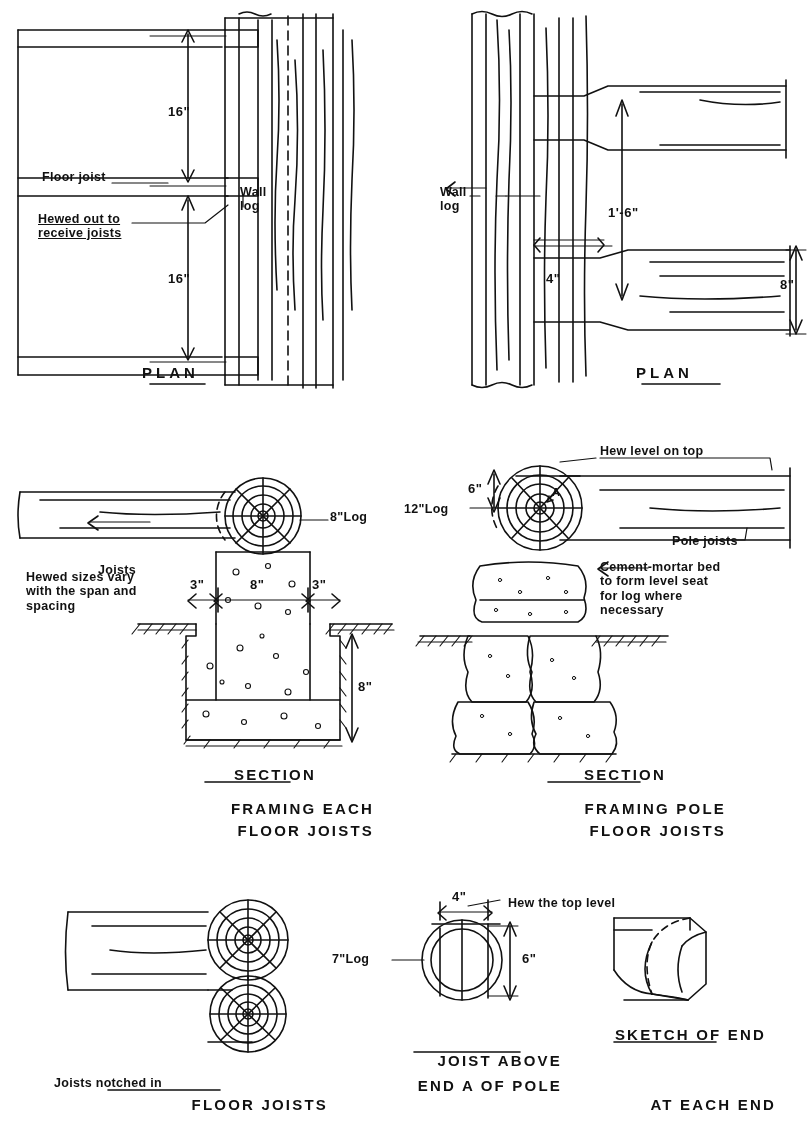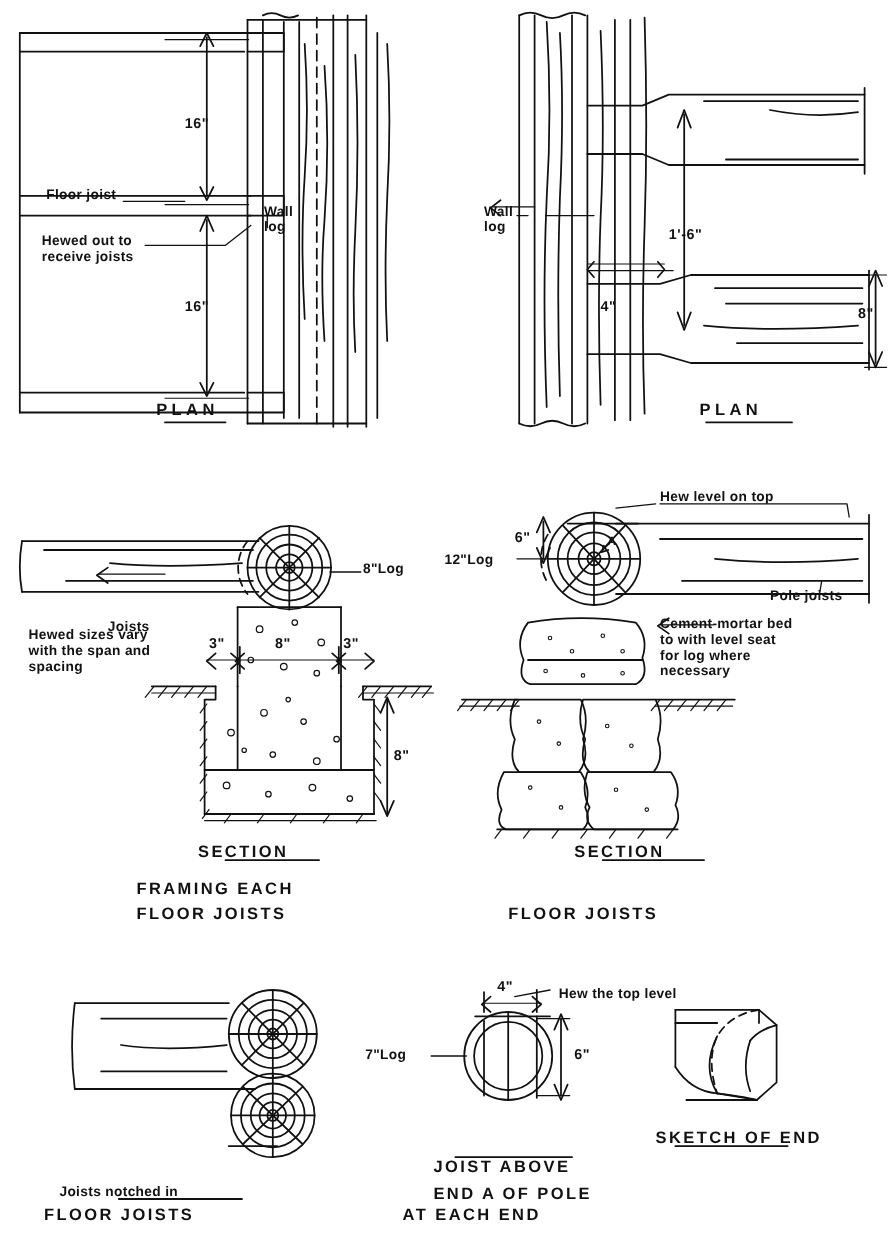--- a/index.html
+++ b/index.html
@@ -41,21 +41,21 @@
   }
   .callout {
     font-size: 12.5px;
     font-weight: bold;
     letter-spacing: 0.3px;
   }
   .caption {
     font-size: 15px;
     font-weight: bold;
     letter-spacing: 2.2px;
-    text-align: left;
+    text-align: right;
   }
   .plan {
     font-size: 15px;
     font-weight: bold;
     letter-spacing: 4px;
   }
 </style>
 </head>
 <body>
 
@@ -434,21 +434,21 @@
       <path d="M614 1042 H716"></path>
 
     </g>
   </svg>
 
   <div class="lbl dim" style="left:168px; top:105px;">16"</div>
   <div class="lbl dim" style="left:168px; top:272px;">16"</div>
   <div class="lbl callout" style="left:42px; top:170px;text-align:right;">Floor joist</div>
   <div class="lbl callout" style="left:240px; top:185px;">Wall
 log</div>
-  <div class="lbl callout" style="left:38px; top:212px;">Hewed out to
+  <div class="lbl callout" style="left:38px; top:212px;text-decoration:underline;">Hewed out to
 receive joists</div>
   <div class="lbl plan" style="left:142px; top:364px;">PLAN</div>
 
   <div class="lbl callout" style="left:440px; top:185px;">Wall
 log</div>
   <div class="lbl dim" style="left:608px; top:206px;">1'-6"</div>
   <div class="lbl dim" style="left:546px; top:272px;">4"</div>
   <div class="lbl dim" style="left:780px; top:278px;">8"</div>
   <div class="lbl plan" style="left:636px; top:364px;">PLAN</div>
 
@@ -462,26 +462,27 @@
   <div class="lbl dim" style="left:312px; top:578px;">3"</div>
   <div class="lbl dim" style="left:358px; top:680px;">8"</div>
   <div class="lbl caption" style="left:180px; top:766px; width:136px;">SECTION</div>
   <div class="lbl caption" style="left:124px; top:800px; width:250px;">FRAMING EACH</div>
   <div class="lbl caption" style="left:124px; top:822px; width:250px;">FLOOR JOISTS</div>
 
   <div class="lbl callout" style="left:600px; top:444px;">Hew level on top</div>
   <div class="lbl callout" style="left:404px; top:502px;">12"Log</div>
   <div class="lbl dim" style="left:468px; top:482px;">6"</div>
   <div class="lbl dim" style="left:552px; top:486px; font-size:11px;">A</div>
-  <div class="lbl callout" style="left:700px; top:534px;text-align:center;">Pole joists</div>
+  <div class="lbl callout" style="left:672px; top:534px;text-align:center;">Pole joists</div>
   <div class="lbl callout" style="left:600px; top:560px;">Cement-mortar bed
-to with level seat
+to form level seat
 for log where
 necessary</div>
   <div class="lbl caption" style="left:522px; top:766px; width:144px;">SECTION</div>
+  <div class="lbl caption" style="left:462px; top:800px; width:264px;">FRAMING POLE</div>
   <div class="lbl caption" style="left:462px; top:822px; width:264px;">FLOOR JOISTS</div>
 
   <div class="lbl callout" style="left:54px; top:1036px;margin-top:40px;">Joists notched in</div>
   <div class="lbl caption" style="left:40px; top:1096px; width:288px;">FLOOR JOISTS</div>
 
   <div class="lbl callout" style="left:508px; top:896px;">Hew the top level</div>
   <div class="lbl dim" style="left:452px; top:890px;">4"</div>
   <div class="lbl dim" style="left:522px; top:952px;">6"</div>
   <div class="lbl callout" style="left:332px; top:952px;">7"Log</div>
   <div class="lbl caption" style="left:394px; top:1030px; width:168px;margin-top:47px;">END A OF POLE</div>

